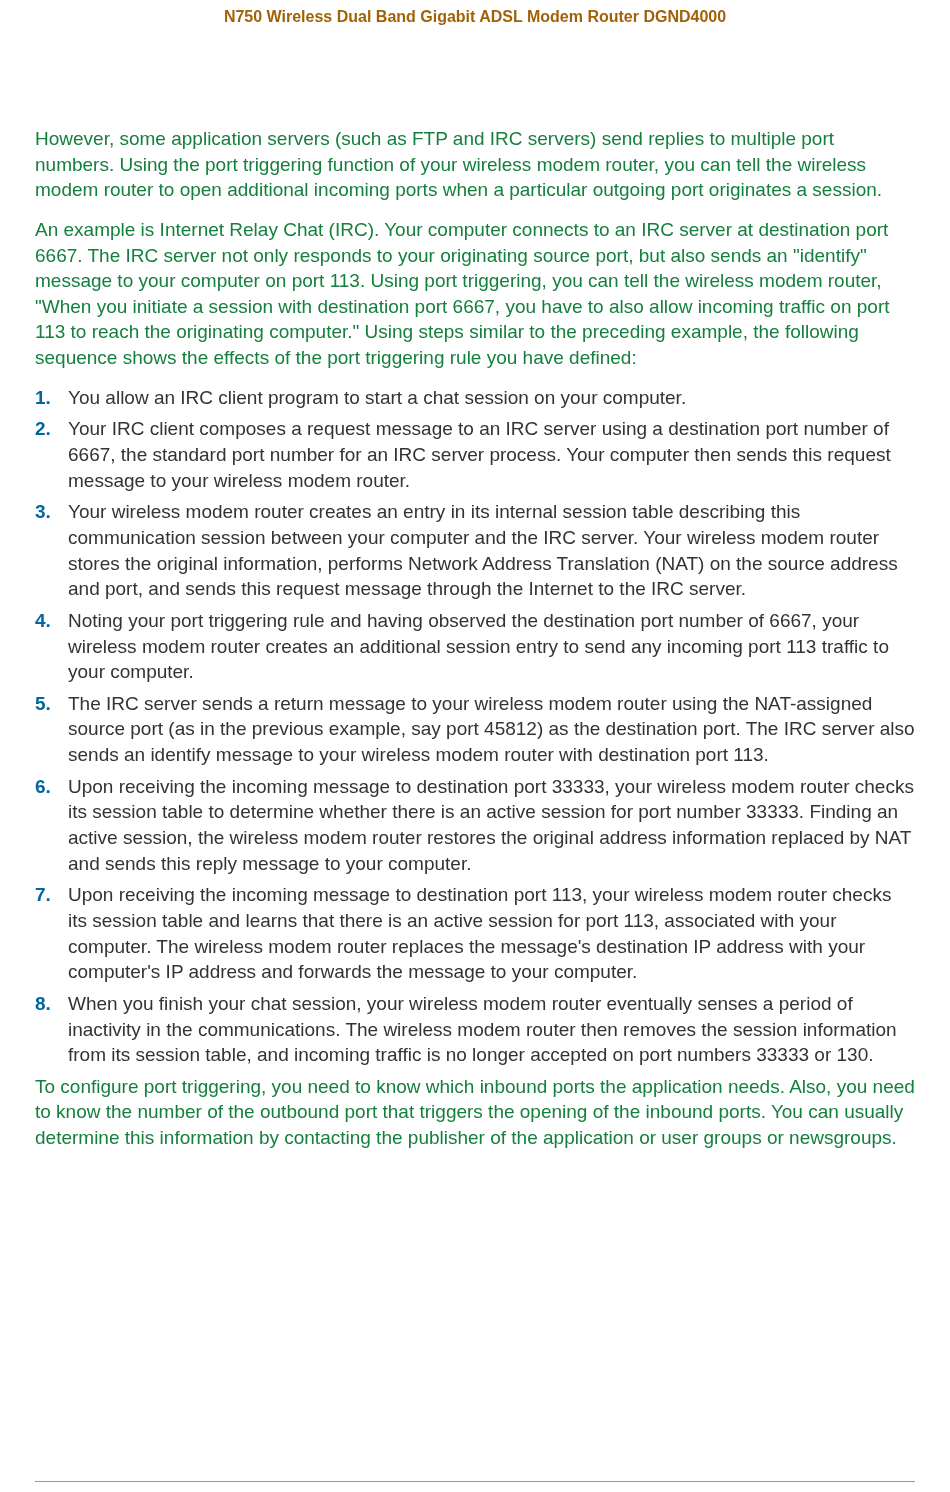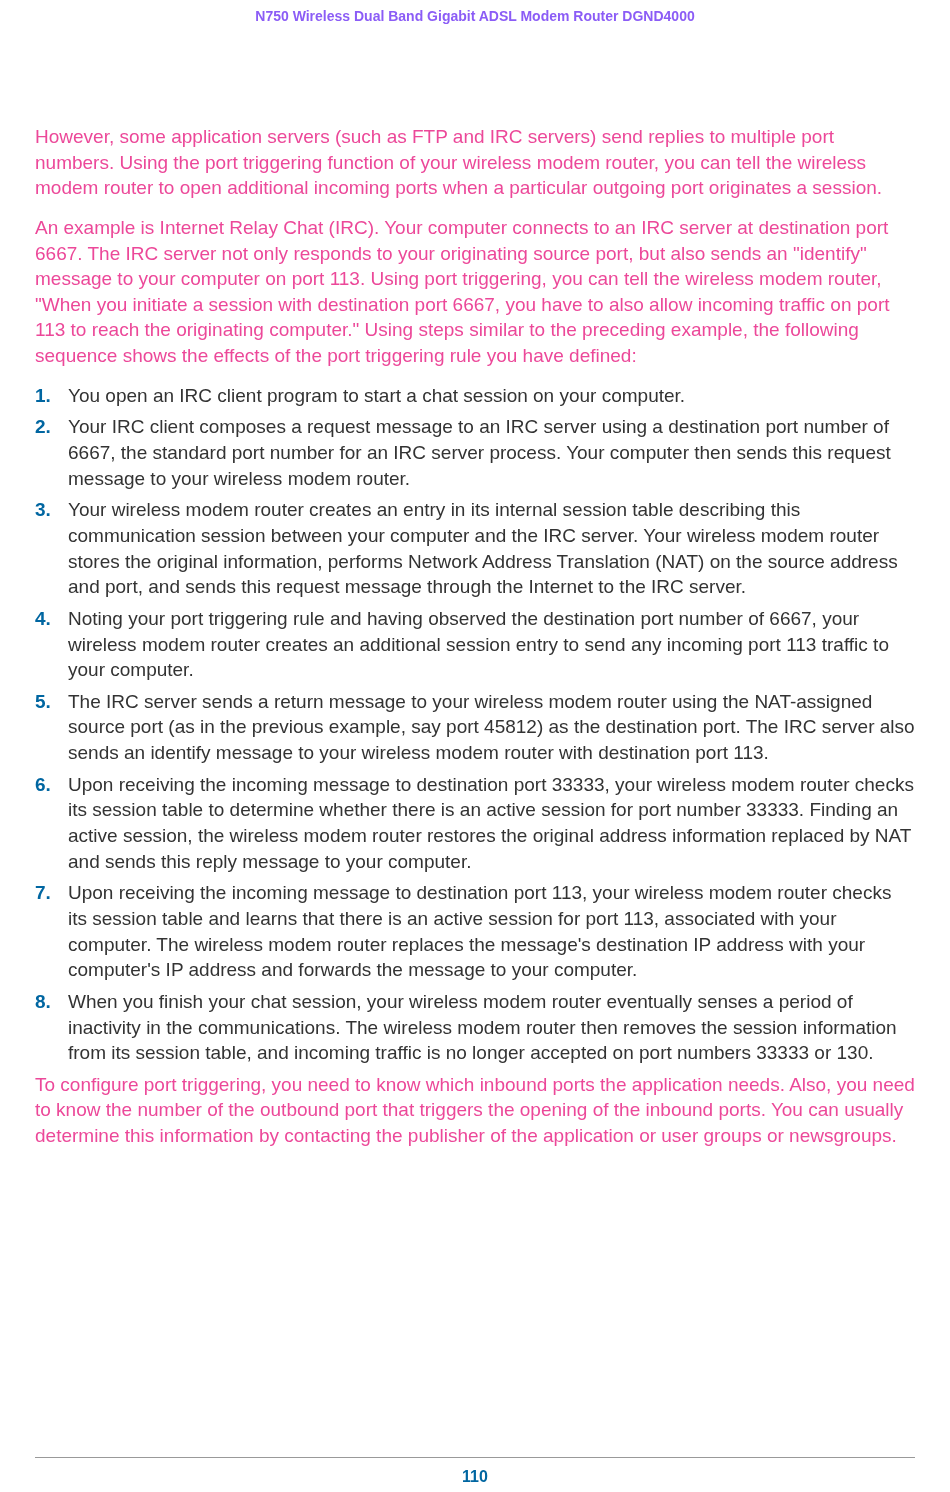--- a/index.html
+++ b/index.html
@@ -12,31 +12,31 @@
       background: #ffffff;
       width: 950px;
       height: 1492px;
       position: relative;
       color: #333333;
     }
     .page-header {
       text-align: center;
       padding-top: 8px;
       font-weight: bold;
-      font-size: 14px;
-      color: #8b5cf6;
+      font-size: 16px;
+      color: #a16207;
     }
     .content {
       padding: 100px 35px 0 35px;
     }
     .paragraph {
       font-size: 19px;
       line-height: 1.35;
       margin-bottom: 14px;
-      color: #ec4899;
+      color: #15803d;
     }
     .ordered-list {
       list-style: none;
       counter-reset: item;
       padding-left: 0;
     }
     .ordered-list li {
       counter-increment: item;
       position: relative;
       padding-left: 33px;
@@ -84,29 +84,28 @@
 
 <div class="page-header">
   <span>N750 Wireless Dual Band Gigabit ADSL Modem Router DGND4000</span>
 </div>
 
 <div class="content">
   <p class="paragraph">However, some application servers (such as FTP and IRC servers) send replies to multiple port numbers. Using the port triggering function of your wireless modem router, you can tell the wireless modem router to open additional incoming ports when a particular outgoing port originates a session.</p>
   <p class="paragraph">An example is Internet Relay Chat (IRC). Your computer connects to an IRC server at destination port 6667. The IRC server not only responds to your originating source port, but also sends an "identify" message to your computer on port 113. Using port triggering, you can tell the wireless modem router, "When you initiate a session with destination port 6667, you have to also allow incoming traffic on port 113 to reach the originating computer." Using steps similar to the preceding example, the following sequence shows the effects of the port triggering rule you have defined:</p>
 
   <ol class="ordered-list">
-    <li><span>You open an IRC client program to start a chat session on your computer.</span></li>
+    <li><span>You allow an IRC client program to start a chat session on your computer.</span></li>
     <li><span>Your IRC client composes a request message to an IRC server using a destination port number of 6667, the standard port number for an IRC server process. Your computer then sends this request message to your wireless modem router.</span></li>
     <li><span>Your wireless modem router creates an entry in its internal session table describing this communication session between your computer and the IRC server. Your wireless modem router stores the original information, performs Network Address Translation (NAT) on the source address and port, and sends this request message through the Internet to the IRC server.</span></li>
     <li><span>Noting your port triggering rule and having observed the destination port number of 6667, your wireless modem router creates an additional session entry to send any incoming port 113 traffic to your computer.</span></li>
     <li><span>The IRC server sends a return message to your wireless modem router using the NAT-assigned source port (as in the previous example, say port 45812) as the destination port. The IRC server also sends an identify message to your wireless modem router with destination port 113.</span></li>
     <li><span>Upon receiving the incoming message to destination port 33333, your wireless modem router checks its session table to determine whether there is an active session for port number 33333. Finding an active session, the wireless modem router restores the original address information replaced by NAT and sends this reply message to your computer.</span></li>
     <li><span>Upon receiving the incoming message to destination port 113, your wireless modem router checks its session table and learns that there is an active session for port 113, associated with your computer. The wireless modem router replaces the message's destination IP address with your computer's IP address and forwards the message to your computer.</span></li>
     <li><span>When you finish your chat session, your wireless modem router eventually senses a period of inactivity in the communications. The wireless modem router then removes the session information from its session table, and incoming traffic is no longer accepted on port numbers 33333 or 130.</span></li>
   </ol>
 
   <p class="paragraph">To configure port triggering, you need to know which inbound ports the application needs. Also, you need to know the number of the outbound port that triggers the opening of the inbound ports. You can usually determine this information by contacting the publisher of the application or user groups or newsgroups.</p>
 </div>
 
 <div class="footer">
   <hr class="footer-divider">
-  <div class="footer-page">110</div>
 </div>
 
 </body></html>

